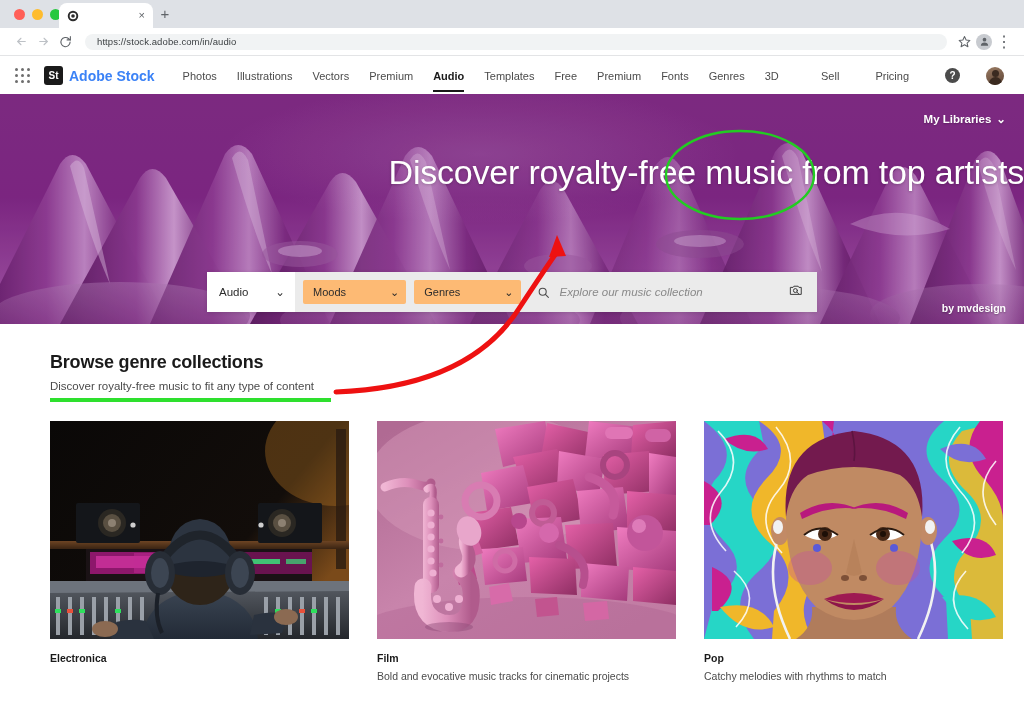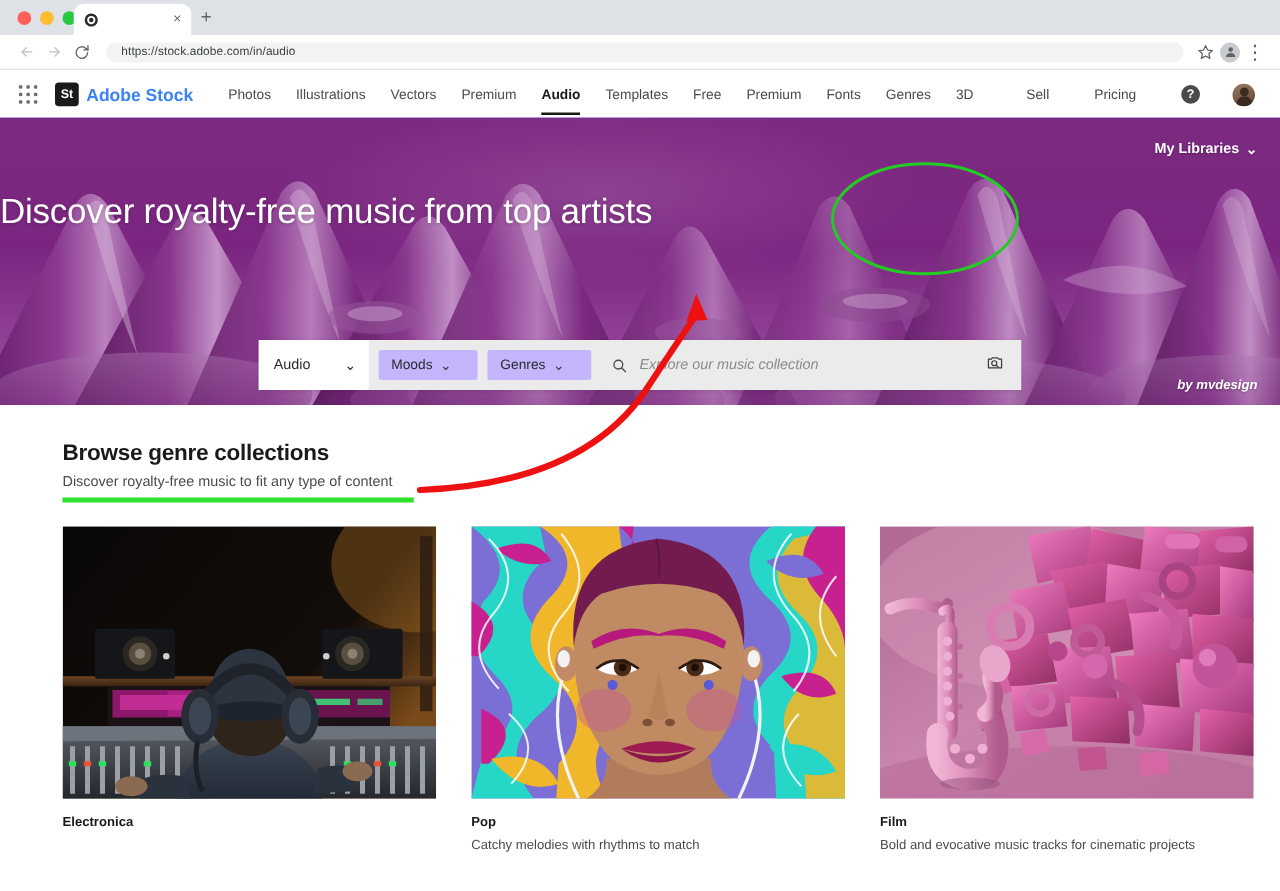--- a/index.html
+++ b/index.html
@@ -85,52 +85,53 @@
   .user-avatar { width:18px;height:18px;border-radius:50%;
                  background:linear-gradient(160deg,#9a7b63,#5c4334);
                  display:flex;align-items:center;justify-content:center; cursor:pointer;
                  margin-right:6px; overflow:hidden; position:relative;}
   .user-avatar::before{content:"";position:absolute;width:7px;height:7px;border-radius:50%;
                  background:#3a2a20;top:3px;}
   .user-avatar::after{content:"";position:absolute;width:13px;height:8px;border-radius:7px 7px 0 0;
                  background:#3a2a20;bottom:0;}
 
   
-  .hero { position:relative; height:230px; overflow:hidden; background:#8b5cf6; }
+  .hero { position:relative; height:230px; overflow:hidden; background:#0f766e; }
   .hero-bg { position:absolute; inset:0; }
 
   .my-libraries {
     position:absolute; right:18px; top:18px; color:#fff; font-size:11.5px;
     font-weight:bold; display:flex; align-items:center; gap:5px; cursor:pointer; z-index:5;
     text-shadow:0 1px 2px rgba(0,0,0,.25);
   }
   .hero-title {
-    position:absolute; top:59px; left:0; right:0; text-align:left;
-    color:#fff; font-size:28px; letter-spacing:-0.2px; z-index:4;
+    position:absolute; top:59px; left:0; right:0; text-align:right;
+    color:#fff; font-size:34px; letter-spacing:-0.2px; z-index:4;
     text-shadow:0 1px 3px rgba(0,0,0,.22);
   }
   .watermark {
     position:absolute; right:18px; bottom:10px; color:#fff; font-size:10.5px;
-    font-weight:bold; font-style:italic; z-index:5; text-shadow:0 1px 2px rgba(0,0,0,.3);
+    font-weight:bold; z-index:5; text-shadow:0 1px 2px rgba(0,0,0,.3);
   }
 
   .searchbar {
     position:absolute; left:207px; top:215px; width:610px; height:40px;
     background:#ebebeb; display:flex; align-items:center; z-index:6;
     box-shadow:0 1px 4px rgba(0,0,0,.15);
   }
   .sb-type {
     width:88px; height:40px; background:#fff; display:flex; align-items:center;
     justify-content:space-between; padding:0 10px 0 12px; cursor:pointer;
   }
   .sb-type span { font-size:11.5px; color:#2c2c2c; }
   .sb-pill {
-    height:24px; background:#c4b5fd; border-radius:2px; display:flex; align-items:center;
-    justify-content:space-between; padding:0 21px 0 10px; margin-left:8px; cursor:pointer;
+    height:24px; background:#fdba74; border-radius:2px; display:flex; align-items:center;
+    justify-content:space-between; padding:0 7px 0 10px; margin-left:8px; cursor:pointer;
     min-width:72px;
+    gap:38px;
   }
   .sb-pill span { font-size:11px; color:#2c2c2c; }
   .chev { font-size:9px; color:#4b4b4b; margin-left:6px; }
   .sb-search-area {
     flex:1; display:flex; align-items:center; height:40px; padding-left:16px; gap:10px;
   }
   .sb-input { flex:1; font-size:11.5px; color:#8a8a8a; font-style:italic; cursor:text; }
   .sb-cam { margin-right:14px; cursor:pointer; }
 
   
@@ -464,100 +465,20 @@
               <path d="M108 172 Q104 196 112 212" stroke="#1b2028" stroke-width="4" fill="none"></path>
             </svg>
           </div>
           <div class="card-title">Electronica</div>
         </div>
 
         <div class="card">
           <div class="card-img">
             <svg viewBox="0 0 299 218" preserveAspectRatio="none" width="299" height="218">
               <defs>
-                <clipPath id="popclip">
-                    <rect width="299" height="218"></rect>
-                  </clipPath>
-              </defs>
-              <g clip-path="url(#popclip)">
-                <rect width="299" height="218" fill="#7b6fd6"></rect>
-
-                <path d="M0 0 Q40 30 10 60 Q-10 90 20 120 Q50 150 10 180 L0 218 L50 218 Q20 180 55 150 Q90 120 55 85 Q25 55 60 25 L55 0 Z" fill="#26d6c6"></path>
-                <path d="M55 0 Q95 26 62 58 Q30 92 68 124 Q100 154 70 190 L68 218 L110 218 Q86 184 118 154 Q150 122 116 92 Q86 62 122 30 L118 0 Z" fill="#f0b72a"></path>
-                <path d="M118 0 Q148 24 124 52 L130 0 Z" fill="#c9208f"></path>
-                <path d="M240 0 Q206 28 238 58 Q272 88 240 118 Q210 148 242 178 L244 218 L299 218 L299 0 Z" fill="#26d6c6"></path>
-                <path d="M258 10 Q230 40 262 70 Q292 98 262 130 Q236 158 266 188 L268 218 L299 218 L299 0 Z" fill="#f0b72a" opacity="0.9"></path>
-                <path d="M276 0 Q252 30 282 60 Q299 80 299 100 L299 0 Z" fill="#c9208f"></path>
-                <path d="M0 60 Q32 78 6 104 L0 104 Z" fill="#c9208f"></path>
-                <path d="M8 146 Q44 162 14 190 L8 190 Z" fill="#c9208f"></path>
-                <path d="M20 18 Q52 6 64 28 Q40 36 20 18 Z" fill="#c9208f"></path>
-                <path d="M236 28 Q268 14 282 38 Q256 48 236 28 Z" fill="#7b6fd6"></path>
-                <path d="M248 120 Q282 110 292 134 Q266 144 248 120 Z" fill="#c9208f"></path>
-                <path d="M16 186 Q56 178 70 206 Q40 216 16 186 Z" fill="#f0b72a"></path>
-                <path d="M238 176 Q276 168 292 196 Q262 208 238 176 Z" fill="#26d6c6"></path>
-
-                <g stroke="#ffffff" stroke-width="1.6" fill="none" opacity="0.85">
-                  <path d="M14 10 Q44 40 16 72 Q-6 100 22 130"></path>
-                  <path d="M72 6 Q100 40 74 70 Q48 100 78 132"></path>
-                  <path d="M256 6 Q228 38 256 70 Q284 100 258 132"></path>
-                  <path d="M292 40 Q266 70 292 104"></path>
-                  <path d="M30 150 Q60 176 32 206"></path>
-                  <path d="M262 150 Q236 178 264 208"></path>
-                </g>
-
-                <path d="M76 112 Q58 160 86 218" stroke="#f2f2f2" stroke-width="2.6" fill="none"></path>
-                <path d="M224 112 Q242 160 214 218" stroke="#f2f2f2" stroke-width="2.6" fill="none"></path>
-
-                <path d="M108 186 Q110 206 92 218 L208 218 Q190 206 192 186 Z" fill="#b07c5b"></path>
-
-                <ellipse cx="76" cy="110" rx="9" ry="14" fill="#c28a66"></ellipse>
-                <ellipse cx="224" cy="110" rx="9" ry="14" fill="#c28a66"></ellipse>
-                <ellipse cx="74" cy="106" rx="5" ry="7" fill="#f2f2f2"></ellipse>
-                <ellipse cx="226" cy="106" rx="5" ry="7" fill="#f2f2f2"></ellipse>
-
-                <path d="M82 96 Q80 34 150 30 Q220 34 218 96 Q218 156 188 186 Q150 212 112 186 Q82 156 82 96 Z" fill="#c08a63"></path>
-
-                <path d="M82 96 Q76 18 150 10 Q224 18 218 96 Q214 66 196 54 Q150 38 104 54 Q86 66 82 96 Z" fill="#731a4e"></path>
-                <path d="M148 10 Q152 28 150 40" stroke="#5c1440" stroke-width="1.6" fill="none"></path>
-
-                <path d="M96 92 Q124 74 154 88 Q126 84 98 98 Z" fill="#b8197d"></path>
-                <path d="M204 92 Q176 74 146 88 Q174 84 202 98 Z" fill="#b8197d"></path>
-
-                <path d="M100 114 Q116 102 134 114 Q116 124 100 114 Z" fill="#ffffff"></path>
-                <path d="M200 114 Q184 102 166 114 Q184 124 200 114 Z" fill="#ffffff"></path>
-                <circle cx="121" cy="113" r="7" fill="#4a2a18"></circle>
-                <circle cx="179" cy="113" r="7" fill="#4a2a18"></circle>
-                <circle cx="121" cy="113" r="3" fill="#1d0f07"></circle>
-                <circle cx="179" cy="113" r="3" fill="#1d0f07"></circle>
-                <path d="M100 114 Q116 101 134 114" stroke="#2b1a10" stroke-width="2" fill="none"></path>
-                <path d="M200 114 Q184 101 166 114" stroke="#2b1a10" stroke-width="2" fill="none"></path>
-
-                <circle cx="113" cy="127" r="4" fill="#5a5ad8"></circle>
-                <circle cx="190" cy="127" r="4" fill="#5a5ad8"></circle>
-
-                <ellipse cx="106" cy="147" rx="22" ry="17" fill="#c2569a" opacity="0.4"></ellipse>
-                <ellipse cx="194" cy="147" rx="22" ry="17" fill="#c2569a" opacity="0.4"></ellipse>
-
-                <path d="M150 118 L142 152 Q150 158 158 152 Z" fill="#b07b56" opacity="0.55"></path>
-                <ellipse cx="141" cy="157" rx="4" ry="3" fill="#7d5037"></ellipse>
-                <ellipse cx="159" cy="157" rx="4" ry="3" fill="#7d5037"></ellipse>
-
-                <path d="M120 178 Q150 166 180 178 Q150 186 120 178 Z" fill="#9e1a52"></path>
-                <path d="M120 178 Q150 200 180 178 Q150 190 120 178 Z" fill="#8d1549"></path>
-              </g>
-            </svg>
-          </div>
-          <div class="card-title">Pop</div>
-          <div class="card-desc">Catchy melodies with rhythms to match</div>
-        </div>
-
-        <div class="card">
-          <div class="card-img">
-            <svg viewBox="0 0 299 218" preserveAspectRatio="none" width="299" height="218">
-              <defs>
                 <linearGradient id="pinkbg" x1="0.1" y1="0" x2="0.9" y2="1">
                   <stop offset="0" stop-color="#b06a93"></stop>
                   <stop offset="0.5" stop-color="#c884ab"></stop>
                   <stop offset="1" stop-color="#c07ba2"></stop>
                 </linearGradient>
                 <linearGradient id="saxg" x1="0" y1="0" x2="1" y2="0">
                   <stop offset="0" stop-color="#f0b6d4"></stop>
                   <stop offset="0.5" stop-color="#dd8fba"></stop>
                   <stop offset="1" stop-color="#b05b8c"></stop>
                 </linearGradient>
@@ -645,20 +566,100 @@
                   <circle cx="64" cy="144" r="2.4"></circle>
                 </g>
                 <ellipse cx="72" cy="206" rx="24" ry="5" fill="#8e4c77" opacity="0.45"></ellipse>
               </g>
             </svg>
           </div>
           <div class="card-title">Film</div>
           <div class="card-desc">Bold and evocative music tracks for cinematic projects</div>
         </div>
 
+        <div class="card">
+          <div class="card-img">
+            <svg viewBox="0 0 299 218" preserveAspectRatio="none" width="299" height="218">
+              <defs>
+                <clipPath id="popclip">
+                    <rect width="299" height="218"></rect>
+                  </clipPath>
+              </defs>
+              <g clip-path="url(#popclip)">
+                <rect width="299" height="218" fill="#7b6fd6"></rect>
+
+                <path d="M0 0 Q40 30 10 60 Q-10 90 20 120 Q50 150 10 180 L0 218 L50 218 Q20 180 55 150 Q90 120 55 85 Q25 55 60 25 L55 0 Z" fill="#26d6c6"></path>
+                <path d="M55 0 Q95 26 62 58 Q30 92 68 124 Q100 154 70 190 L68 218 L110 218 Q86 184 118 154 Q150 122 116 92 Q86 62 122 30 L118 0 Z" fill="#f0b72a"></path>
+                <path d="M118 0 Q148 24 124 52 L130 0 Z" fill="#c9208f"></path>
+                <path d="M240 0 Q206 28 238 58 Q272 88 240 118 Q210 148 242 178 L244 218 L299 218 L299 0 Z" fill="#26d6c6"></path>
+                <path d="M258 10 Q230 40 262 70 Q292 98 262 130 Q236 158 266 188 L268 218 L299 218 L299 0 Z" fill="#f0b72a" opacity="0.9"></path>
+                <path d="M276 0 Q252 30 282 60 Q299 80 299 100 L299 0 Z" fill="#c9208f"></path>
+                <path d="M0 60 Q32 78 6 104 L0 104 Z" fill="#c9208f"></path>
+                <path d="M8 146 Q44 162 14 190 L8 190 Z" fill="#c9208f"></path>
+                <path d="M20 18 Q52 6 64 28 Q40 36 20 18 Z" fill="#c9208f"></path>
+                <path d="M236 28 Q268 14 282 38 Q256 48 236 28 Z" fill="#7b6fd6"></path>
+                <path d="M248 120 Q282 110 292 134 Q266 144 248 120 Z" fill="#c9208f"></path>
+                <path d="M16 186 Q56 178 70 206 Q40 216 16 186 Z" fill="#f0b72a"></path>
+                <path d="M238 176 Q276 168 292 196 Q262 208 238 176 Z" fill="#26d6c6"></path>
+
+                <g stroke="#ffffff" stroke-width="1.6" fill="none" opacity="0.85">
+                  <path d="M14 10 Q44 40 16 72 Q-6 100 22 130"></path>
+                  <path d="M72 6 Q100 40 74 70 Q48 100 78 132"></path>
+                  <path d="M256 6 Q228 38 256 70 Q284 100 258 132"></path>
+                  <path d="M292 40 Q266 70 292 104"></path>
+                  <path d="M30 150 Q60 176 32 206"></path>
+                  <path d="M262 150 Q236 178 264 208"></path>
+                </g>
+
+                <path d="M76 112 Q58 160 86 218" stroke="#f2f2f2" stroke-width="2.6" fill="none"></path>
+                <path d="M224 112 Q242 160 214 218" stroke="#f2f2f2" stroke-width="2.6" fill="none"></path>
+
+                <path d="M108 186 Q110 206 92 218 L208 218 Q190 206 192 186 Z" fill="#b07c5b"></path>
+
+                <ellipse cx="76" cy="110" rx="9" ry="14" fill="#c28a66"></ellipse>
+                <ellipse cx="224" cy="110" rx="9" ry="14" fill="#c28a66"></ellipse>
+                <ellipse cx="74" cy="106" rx="5" ry="7" fill="#f2f2f2"></ellipse>
+                <ellipse cx="226" cy="106" rx="5" ry="7" fill="#f2f2f2"></ellipse>
+
+                <path d="M82 96 Q80 34 150 30 Q220 34 218 96 Q218 156 188 186 Q150 212 112 186 Q82 156 82 96 Z" fill="#c08a63"></path>
+
+                <path d="M82 96 Q76 18 150 10 Q224 18 218 96 Q214 66 196 54 Q150 38 104 54 Q86 66 82 96 Z" fill="#731a4e"></path>
+                <path d="M148 10 Q152 28 150 40" stroke="#5c1440" stroke-width="1.6" fill="none"></path>
+
+                <path d="M96 92 Q124 74 154 88 Q126 84 98 98 Z" fill="#b8197d"></path>
+                <path d="M204 92 Q176 74 146 88 Q174 84 202 98 Z" fill="#b8197d"></path>
+
+                <path d="M100 114 Q116 102 134 114 Q116 124 100 114 Z" fill="#ffffff"></path>
+                <path d="M200 114 Q184 102 166 114 Q184 124 200 114 Z" fill="#ffffff"></path>
+                <circle cx="121" cy="113" r="7" fill="#4a2a18"></circle>
+                <circle cx="179" cy="113" r="7" fill="#4a2a18"></circle>
+                <circle cx="121" cy="113" r="3" fill="#1d0f07"></circle>
+                <circle cx="179" cy="113" r="3" fill="#1d0f07"></circle>
+                <path d="M100 114 Q116 101 134 114" stroke="#2b1a10" stroke-width="2" fill="none"></path>
+                <path d="M200 114 Q184 101 166 114" stroke="#2b1a10" stroke-width="2" fill="none"></path>
+
+                <circle cx="113" cy="127" r="4" fill="#5a5ad8"></circle>
+                <circle cx="190" cy="127" r="4" fill="#5a5ad8"></circle>
+
+                <ellipse cx="106" cy="147" rx="22" ry="17" fill="#c2569a" opacity="0.4"></ellipse>
+                <ellipse cx="194" cy="147" rx="22" ry="17" fill="#c2569a" opacity="0.4"></ellipse>
+
+                <path d="M150 118 L142 152 Q150 158 158 152 Z" fill="#b07b56" opacity="0.55"></path>
+                <ellipse cx="141" cy="157" rx="4" ry="3" fill="#7d5037"></ellipse>
+                <ellipse cx="159" cy="157" rx="4" ry="3" fill="#7d5037"></ellipse>
+
+                <path d="M120 178 Q150 166 180 178 Q150 186 120 178 Z" fill="#9e1a52"></path>
+                <path d="M120 178 Q150 200 180 178 Q150 190 120 178 Z" fill="#8d1549"></path>
+              </g>
+            </svg>
+          </div>
+          <div class="card-title">Pop</div>
+          <div class="card-desc">Catchy melodies with rhythms to match</div>
+        </div>
+
       </div>
     </div>
 
     <svg id="anno-layer" viewBox="0 0 1024 656" width="1024" height="656">
 
       <ellipse cx="740" cy="118" rx="74" ry="44" fill="none" stroke="#22cc22" stroke-width="2.4"></ellipse>
 
       <rect x="50" y="341" width="281" height="4" fill="#2ee02e"></rect>
 
       <path d="M336 335 Q470 330 520 250 Q545 212 557 195" stroke="#ee1111" stroke-width="5" fill="none" stroke-linecap="round"></path>

